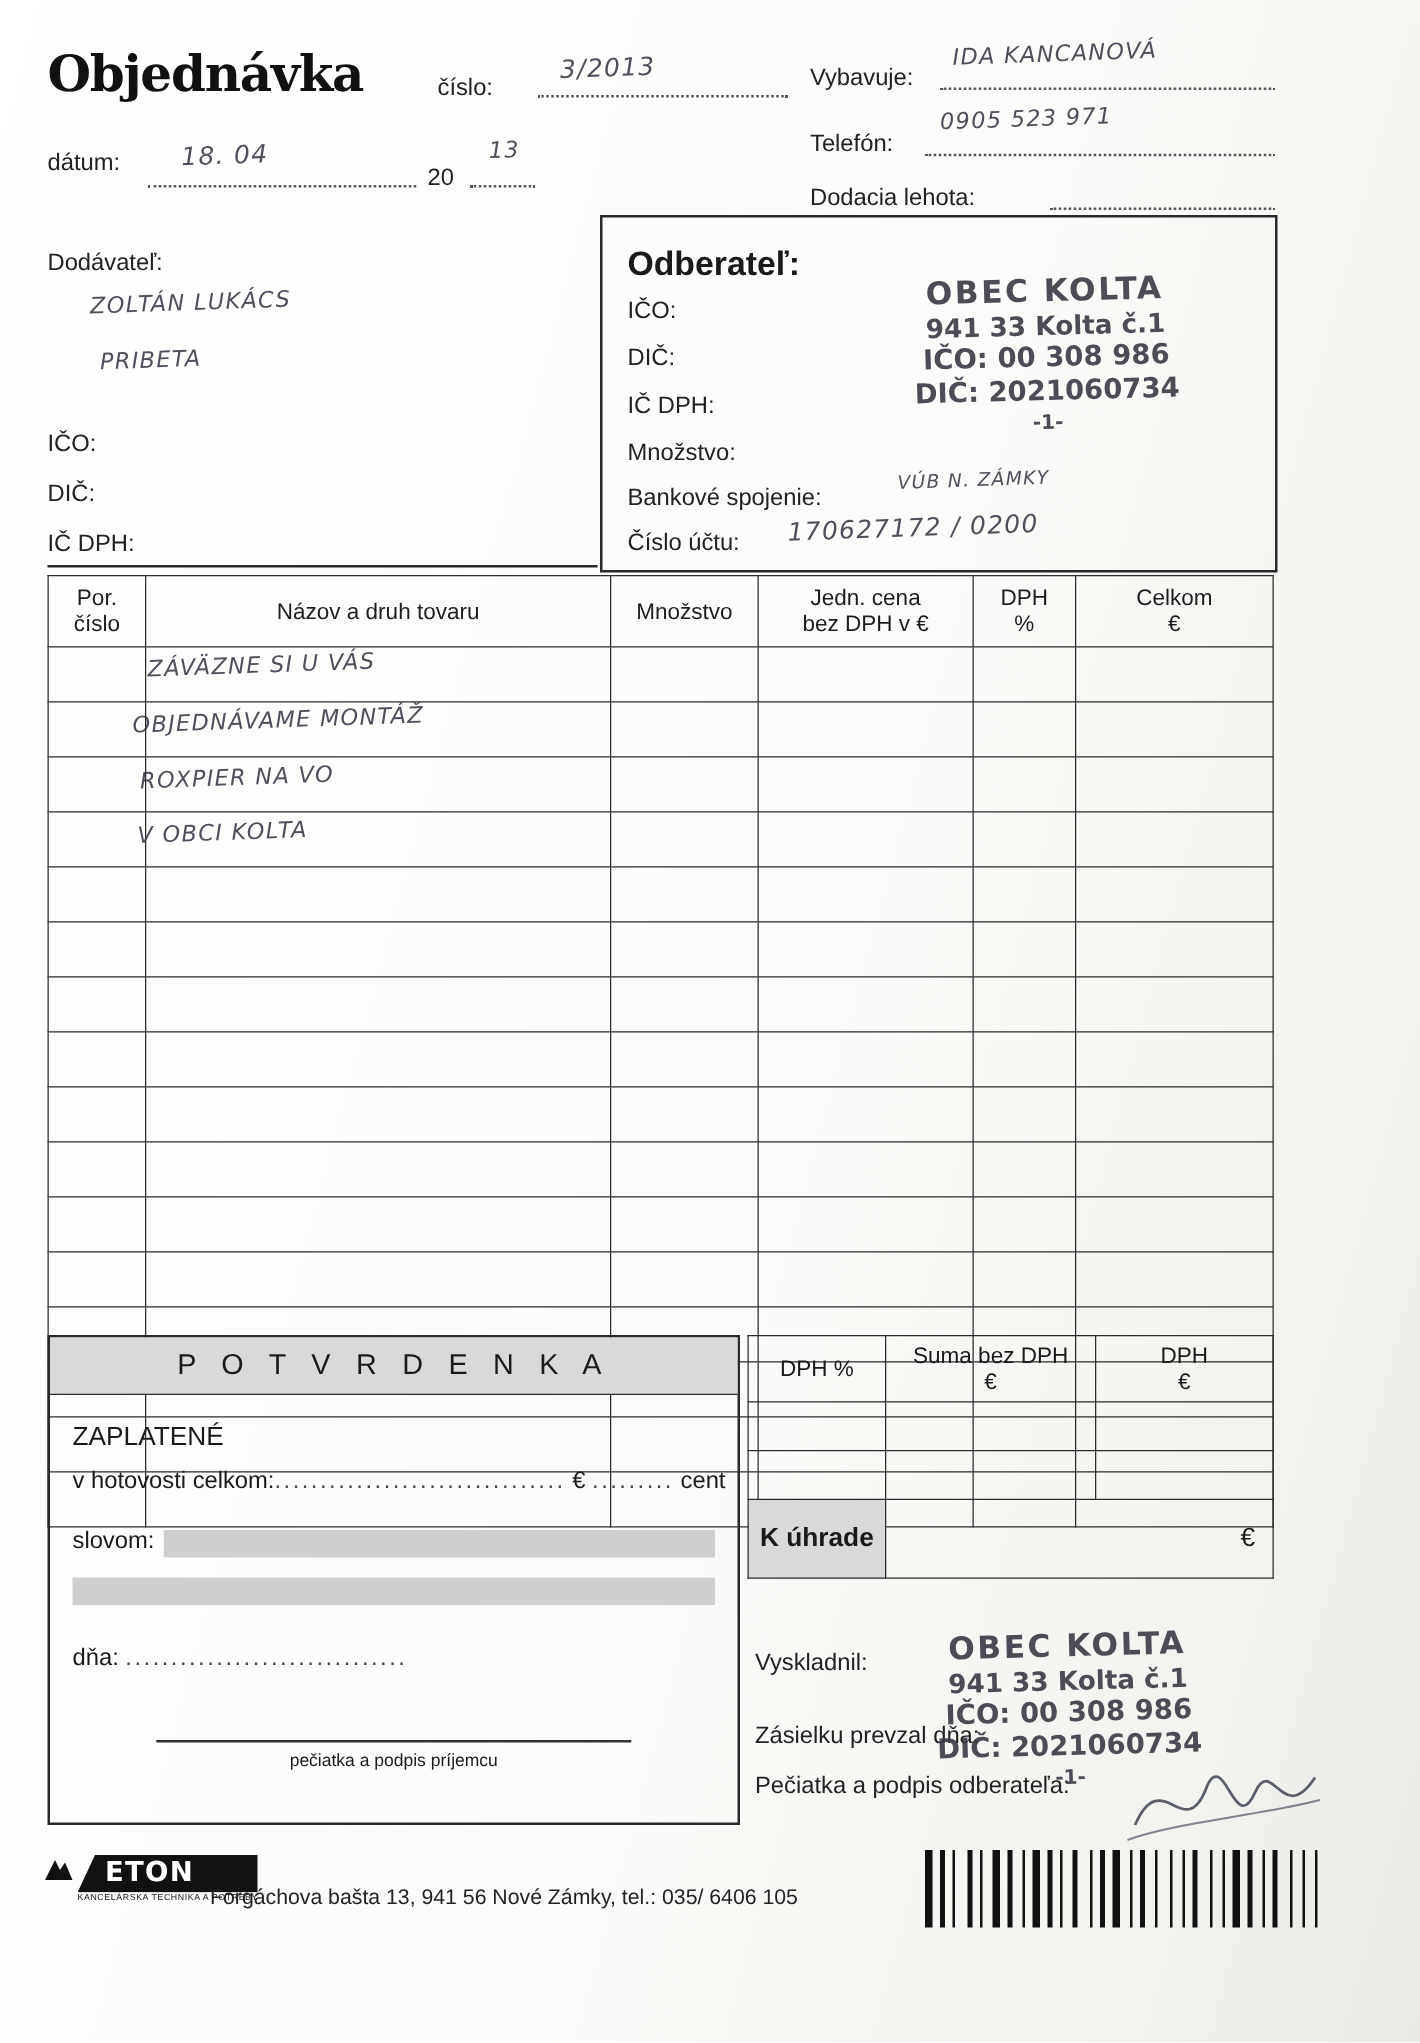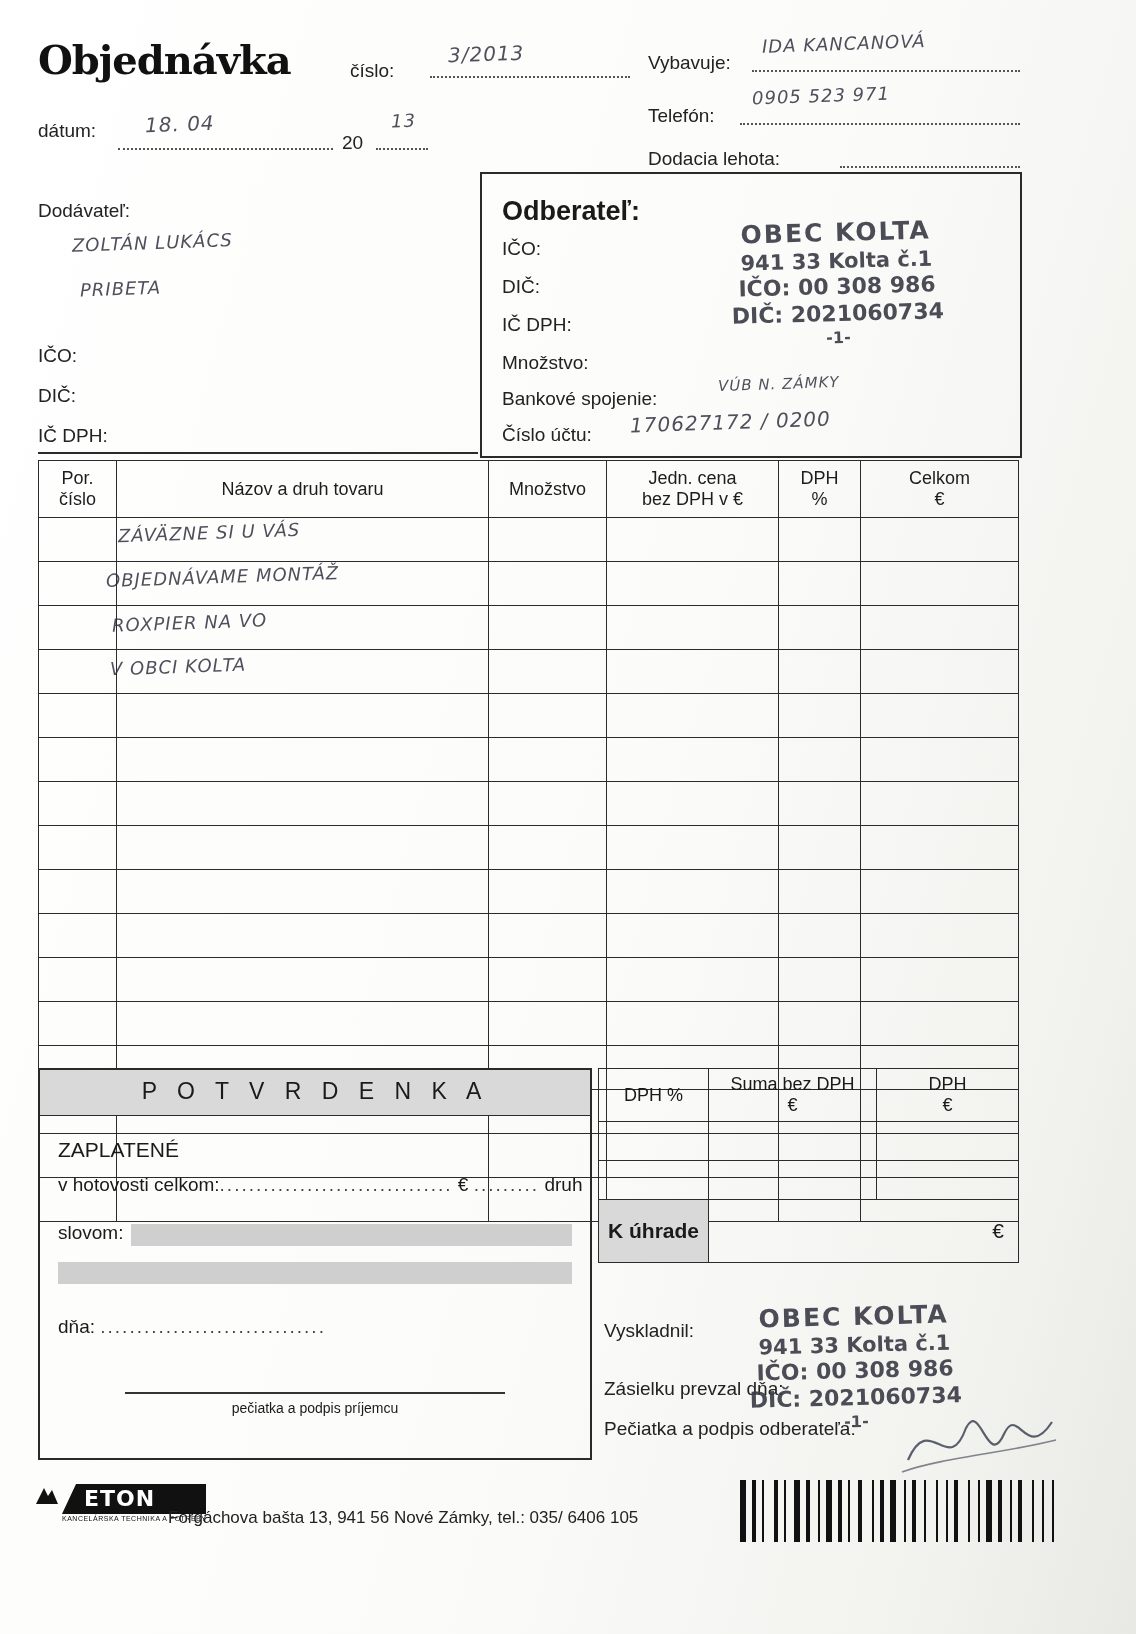--- a/index.html
+++ b/index.html
@@ -370,21 +370,21 @@
   <div class="abs box" style="left:38px; top:1068px; width:550px; height:388px;">
     <div class="pot-head">
       <div class="pot-title">P O T V R D E N K A</div>
     </div>
     <div style="padding:22px 18px 0 18px;">
       <div style="font-size:21px;">ZAPLATENÉ</div>
       <div style="margin-top:12px; font-size:19px; white-space:nowrap;">
         <span>v hotovosti celkom:</span><span class="dots">................................</span>
         <span>€</span>
         <span class="dots">.........</span>
-        <span>druh</span>
+        <span>cent</span>
       </div>
       <div style="margin-top:26px; display:flex; align-items:flex-end;">
         <span style="font-size:19px; padding-bottom:2px;">slovom:</span>
         <span class="grayline" style="flex:1; margin-left:8px;"></span>
       </div>
       <div class="grayline" style="margin-top:16px; width:100%;"></div>
       <div style="margin-top:32px; font-size:19px;">
         <span>dňa:</span>
         <span class="dots">...............................</span>
       </div>

